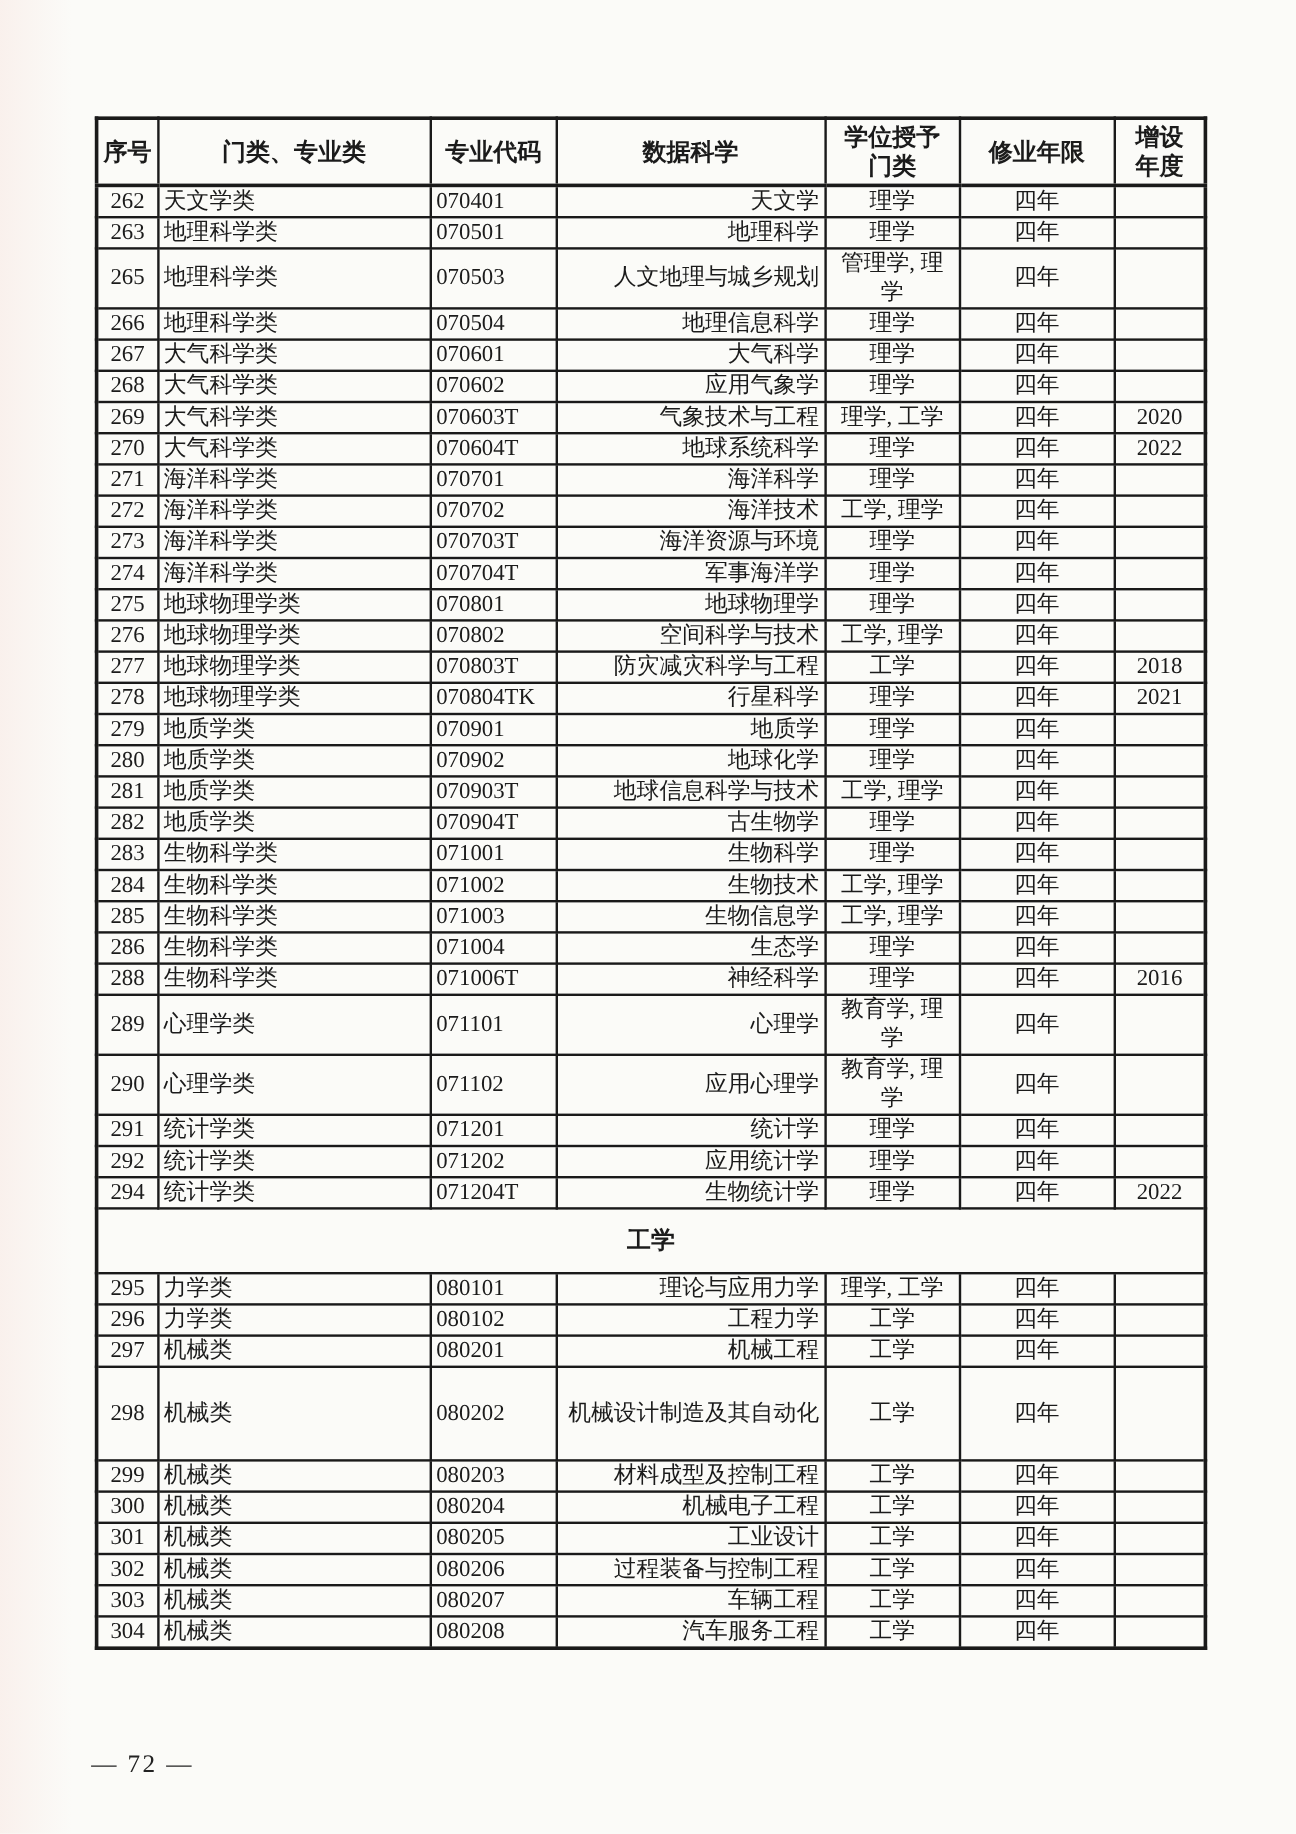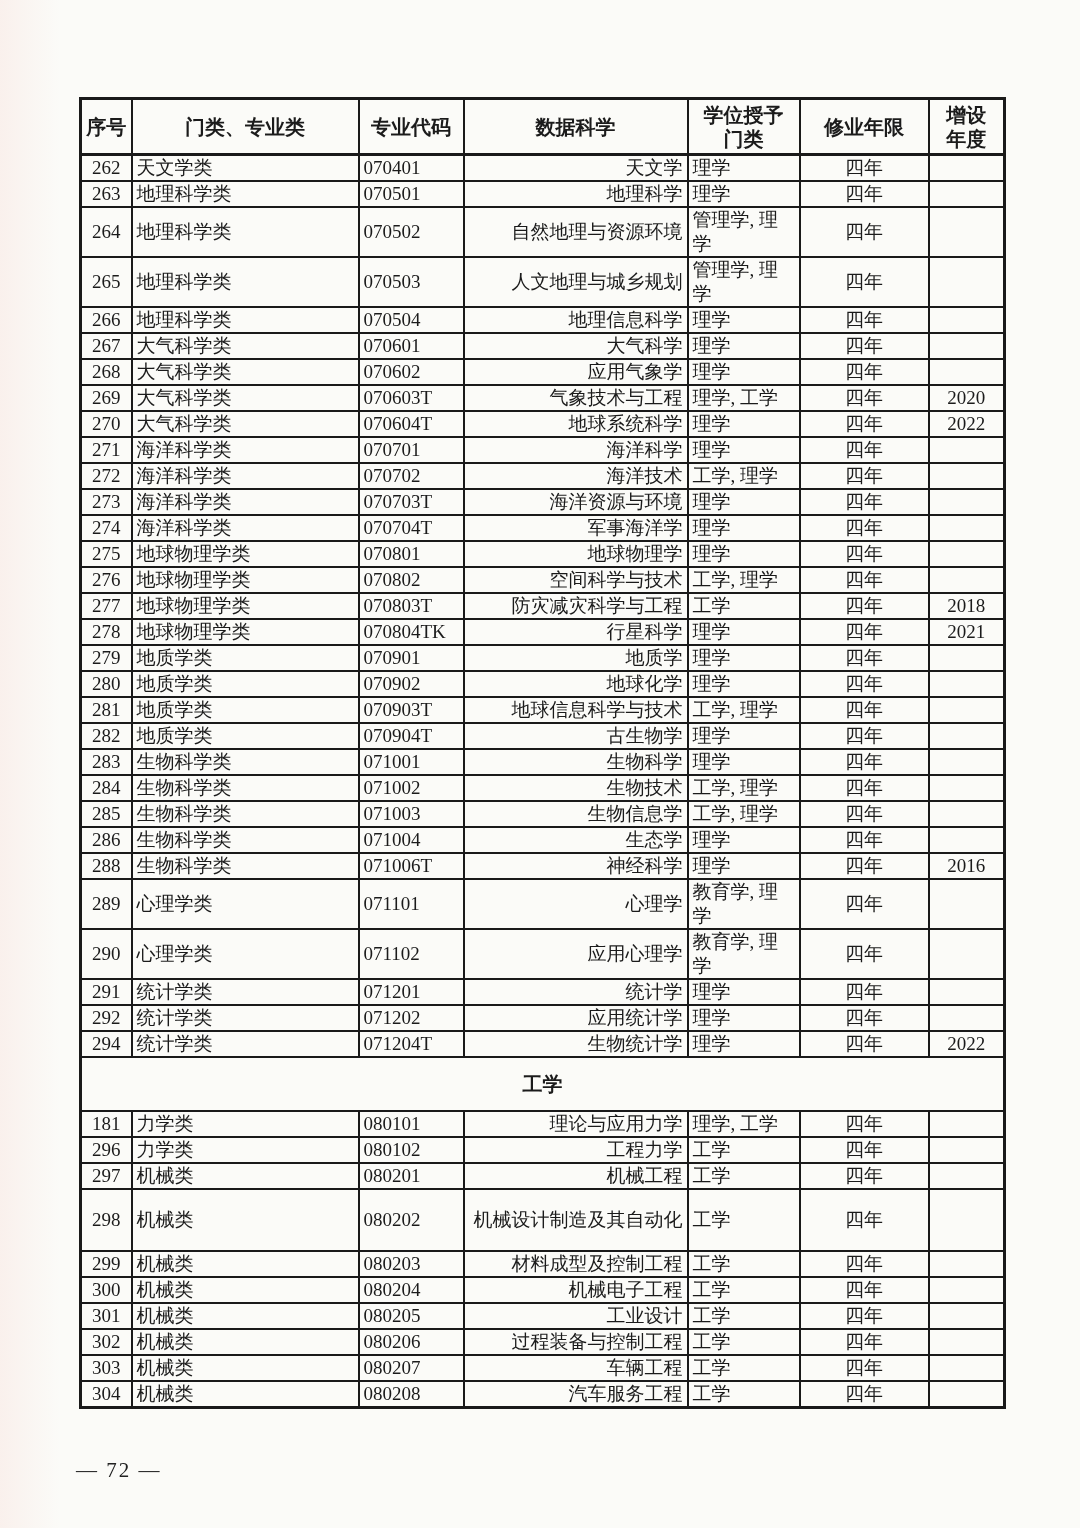--- a/index.html
+++ b/index.html
@@ -43,32 +43,32 @@
   table.majors thead tr { height: 56px; }
   table.majors th {
     font-weight: bold;
     font-size: 20px;
     text-align: center;
     white-space: pre-line;
     border-bottom: 3px solid #1a1a1a;
     padding: 2px 2px;
   }
   table.majors tbody tr { height: 25px; }
-  table.majors tbody tr.x-tall { height: 62px; }
+  table.majors tbody tr.x-tall { height: 78px; }
   table.majors tbody tr.section-row { height: 54px; }
   table.majors tbody tr.section-row td {
     text-align: center;
     font-weight: bold;
     font-size: 20px;
   }
   td.c0 { text-align: center; }
   td.c1 { text-align: left; padding-left: 7px; }
   td.c2 { text-align: left; padding-left: 6px; }
   td.c3 { text-align: right; padding-left: 7px; }
-  td.c4 { padding: 0 3px; }
+  td.c4 { text-align: center; padding: 0 3px; }
   td.c5 { text-align: center; }
   td.c6 { text-align: center; }
   .page-footer {
     position: absolute;
     left: 76px;
     top: 1458px;
     font-size: 21px;
     letter-spacing: 2px;
     color: #222;
   }
@@ -114,29 +114,20 @@
           <tr>
             <td class="c0">263</td>
             <td class="c1">地理科学类</td>
             <td class="c2">070501</td>
             <td class="c3">地理科学</td>
             <td class="c4">理学</td>
             <td class="c5">四年</td>
             <td class="c6"></td>
           </tr>
           <tr>
-            <td class="c0">264</td>
-            <td class="c1">地理科学类</td>
-            <td class="c2">070502</td>
-            <td class="c3">自然地理与资源环境</td>
-            <td class="c4">管理学, 理学</td>
-            <td class="c5">四年</td>
-            <td class="c6"></td>
-          </tr>
-          <tr>
             <td class="c0">265</td>
             <td class="c1">地理科学类</td>
             <td class="c2">070503</td>
             <td class="c3">人文地理与城乡规划</td>
             <td class="c4">管理学, 理学</td>
             <td class="c5">四年</td>
             <td class="c6"></td>
           </tr>
           <tr>
             <td class="c0">266</td>
@@ -378,21 +369,21 @@
             <td class="c2">071204T</td>
             <td class="c3">生物统计学</td>
             <td class="c4">理学</td>
             <td class="c5">四年</td>
             <td class="c6">2022</td>
           </tr>
           <tr class="section-row">
             <td colspan="7">工学</td>
           </tr>
           <tr>
-            <td class="c0">181</td>
+            <td class="c0">295</td>
             <td class="c1">力学类</td>
             <td class="c2">080101</td>
             <td class="c3">理论与应用力学</td>
             <td class="c4">理学, 工学</td>
             <td class="c5">四年</td>
             <td class="c6"></td>
           </tr>
           <tr>
             <td class="c0">296</td>
             <td class="c1">力学类</td>

